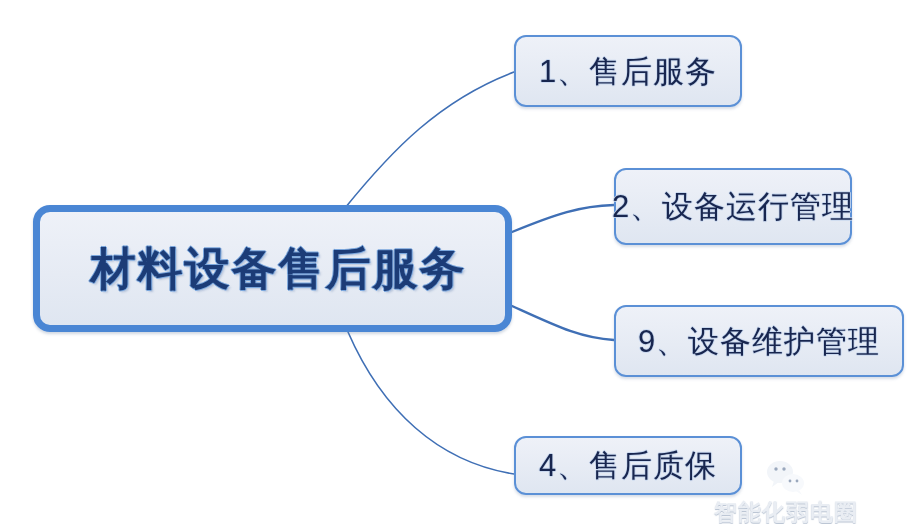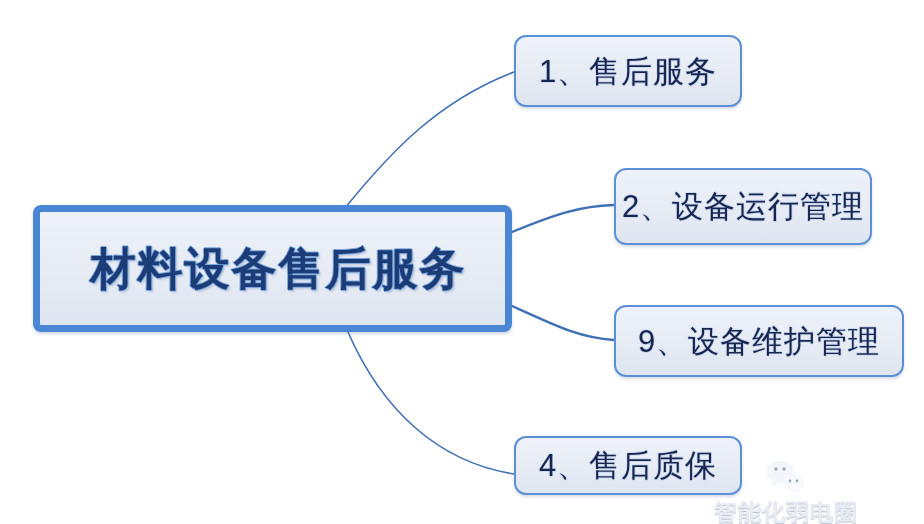--- a/index.html
+++ b/index.html
@@ -36,21 +36,21 @@
     background: linear-gradient(180deg, #eef1f8 0%, #e6ebf4 55%, #dfe6f1 100%);
   }
 
   
   #root-node {
     left: 33px;
     top: 205px;
     width: 479px;
     height: 127px;
     border: 7px solid #4a86d4;
-    border-radius: 8px;
+    border-radius: 17px;
     box-shadow: 0 2px 3px rgba(120,140,170,0.35);
     padding-left: 12px;
   }
   #root-node .node-label {
     font-size: 45px;
     font-weight: bold;
     color: #1c3c77;
     letter-spacing: 2px;
     line-height: 1;
     text-shadow:
@@ -77,21 +77,21 @@
     white-space: nowrap;
     text-shadow:
        0.8px 0 0 rgba(200,215,238,0.9),
       -0.8px 0 0 rgba(200,215,238,0.9),
        0 0.8px 0 rgba(200,215,238,0.9),
        0 -0.8px 0 rgba(200,215,238,0.9);
     text-align: center;
   }
 
   #child-node-1 { left: 514px; top: 35px;  width: 228px; height: 72px; }
-  #child-node-2 { left: 614px; top: 168px; width: 258px; height: 77px; }
+  #child-node-2 { left: 614px; top: 168px; width: 238px; height: 77px; }
   #child-node-3 { left: 614px; top: 305px; width: 290px; height: 72px; }
   #child-node-4 { left: 514px; top: 436px; width: 228px; height: 59px; }
 
   
   #watermark {
     position: absolute;
     z-index: 3;
     left: 714px;
     top: 457px;
     display: flex;

